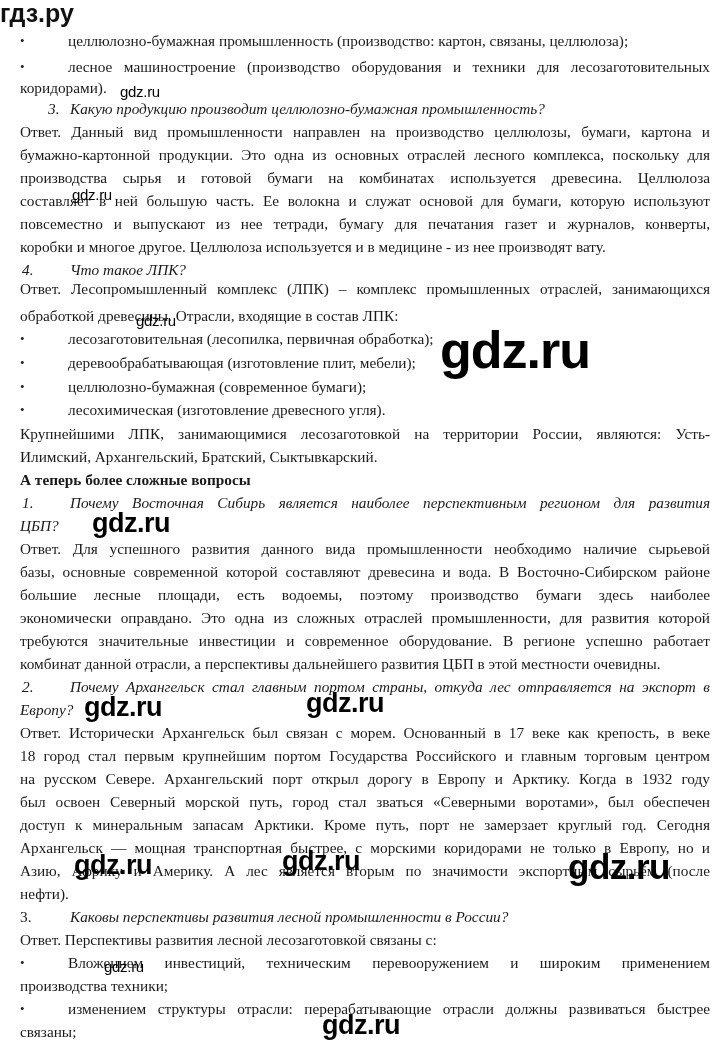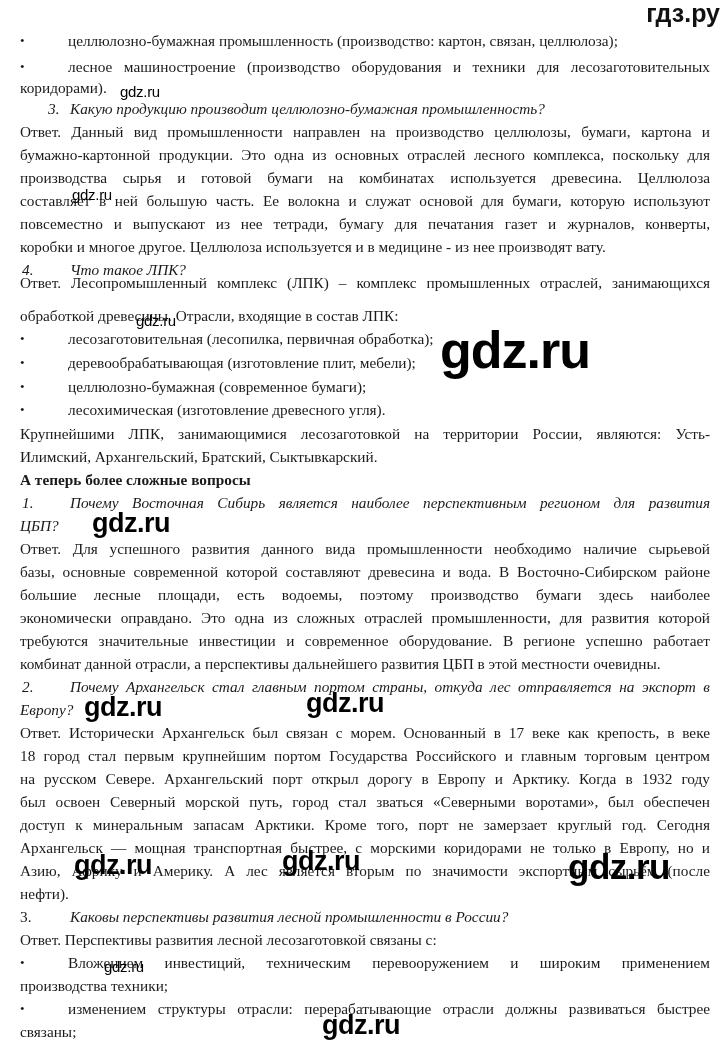--- a/index.html
+++ b/index.html
@@ -3,21 +3,21 @@
   <meta charset="utf-8">
   <style>
     html, body { margin: 0; padding: 0; background: #ffffff; }
     body {
       width: 720px; height: 1042px; position: relative; overflow: hidden;
       font-family: "Liberation Serif", "DejaVu Serif", serif;
       color: #1a1a1a;
     }
     .header {
       position: absolute; top: 0; left: 0; width: 720px; height: 30px;
-      text-align: right;
+      text-align: left;
       font-family: "Liberation Sans", "DejaVu Sans", sans-serif;
       font-weight: bold; font-size: 25px; line-height: 26px; color: #111;
     }
     .line {
       position: absolute; left: 20px; width: 690px;
       font-size: 15.3px; line-height: 22px; white-space: nowrap;
     }
     .just { text-align: justify; text-align-last: justify; white-space: normal; }
     .bullet { position: absolute; left: 20px; font-size: 13px; }
     .btext { left: 68px; width: 642px; }
@@ -32,37 +32,37 @@
     .wm-md { font-size: 27px; }
     .wm-lg { font-size: 52px; letter-spacing: -1px; }
     .wm-ml { font-size: 35px; }
   </style>
 </head>
 <body>
 
 <div class="header">гдз.ру</div>
 
 <span class="bullet" style="top:33px">•</span>
-<div class="line btext" style="top:30px">целлюлозно-бумажная промышленность (производство: картон, связан, целлюлоза);</div>
+<div class="line btext" style="top:30px">целлюлозно-бумажная промышленность (производство: картон, связаны, целлюлоза);</div>
 <span class="bullet" style="top:59px">•</span>
 <div class="line btext just" style="top:56px">лесное машиностроение (производство оборудования и техники для лесозаготовительных</div>
 <div class="line" style="top:77px">коридорами).</div>
 
 <div class="line ital" style="top:98px; left:48px">3.</div>
 <div class="line ital" style="top:98px; left:70px">Какую продукцию производит целлюлозно-бумажная промышленность?</div>
 <div class="line just" style="top:121px">Ответ. Данный вид промышленности направлен на производство целлюлозы, бумаги, картона и</div>
 <div class="line just" style="top:144px">бумажно-картонной продукции. Это одна из основных отраслей лесного комплекса, поскольку для</div>
 <div class="line just" style="top:167px">производства сырья и готовой бумаги на комбинатах используется древесина. Целлюлоза</div>
 <div class="line just" style="top:190px">составляет в ней большую часть. Ее волокна и служат основой для бумаги, которую используют</div>
 <div class="line just" style="top:213px">повсеместно и выпускают из нее тетради, бумагу для печатания газет и журналов, конверты,</div>
 <div class="line" style="top:236px">коробки и многое другое. Целлюлоза используется и в медицине - из нее производят вату.</div>
 
 <div class="line ital" style="top:259px; left:22px">4.</div>
 <div class="line ital" style="top:259px; left:70px">Что такое ЛПК?</div>
-<div class="line just" style="top:272px">Ответ. Лесопромышленный комплекс (ЛПК) – комплекс промышленных отраслей, занимающихся</div>
+<div class="line just" style="top:278px">Ответ. Лесопромышленный комплекс (ЛПК) – комплекс промышленных отраслей, занимающихся</div>
 <div class="line" style="top:305px">обработкой древесины. Отрасли, входящие в состав ЛПК:</div>
 <span class="bullet" style="top:331px">•</span>
 <div class="line btext" style="top:328px">лесозаготовительная (лесопилка, первичная обработка);</div>
 <span class="bullet" style="top:355px">•</span>
 <div class="line btext" style="top:352px">деревообрабатывающая (изготовление плит, мебели);</div>
 <span class="bullet" style="top:379px">•</span>
 <div class="line btext" style="top:376px">целлюлозно-бумажная (современное бумаги);</div>
 <span class="bullet" style="top:402px">•</span>
 <div class="line btext" style="top:399px">лесохимическая (изготовление древесного угля).</div>
 <div class="line just" style="top:423px">Крупнейшими ЛПК, занимающимися лесозаготовкой на территории России, являются: Усть-</div>
@@ -80,21 +80,21 @@
 <div class="line just" style="top:630px">требуются значительные инвестиции и современное оборудование. В регионе успешно работает</div>
 <div class="line" style="top:653px">комбинат данной отрасли, а перспективы дальнейшего развития ЦБП в этой местности очевидны.</div>
 
 <div class="line ital" style="top:676px; left:22px">2.</div>
 <div class="line ital just" style="top:676px; left:70px; width:640px">Почему Архангельск стал главным портом страны, откуда лес отправляется на экспорт в</div>
 <div class="line ital" style="top:699px">Европу?</div>
 <div class="line just" style="top:722px">Ответ. Исторически Архангельск был связан с морем. Основанный в 17 веке как крепость, в веке</div>
 <div class="line just" style="top:745px">18 город стал первым крупнейшим портом Государства Российского и главным торговым центром</div>
 <div class="line just" style="top:768px">на русском Севере. Архангельский порт открыл дорогу в Европу и Арктику. Когда в 1932 году</div>
 <div class="line just" style="top:791px">был освоен Северный морской путь, город стал зваться «Северными воротами», был обеспечен</div>
-<div class="line just" style="top:814px">доступ к минеральным запасам Арктики. Кроме того, порт не замерзает круглый год. Сегодня</div>
+<div class="line just" style="top:814px">доступ к минеральным запасам Арктики. Кроме путь, порт не замерзает круглый год. Сегодня</div>
 <div class="line just" style="top:837px">Архангельск — мощная транспортная быстрее, с морскими коридорами не только в Европу, но и</div>
 <div class="line just" style="top:860px">Азию, Африку и Америку. А лес является вторым по значимости экспортным сырьём (после</div>
 <div class="line" style="top:883px">нефти).</div>
 
 <div class="line" style="top:906px; left:20px">3.</div>
 <div class="line ital" style="top:906px; left:70px">Каковы перспективы развития лесной промышленности в России?</div>
 <div class="line" style="top:929px">Ответ. Перспективы развития лесной лесозаготовкой связаны с:</div>
 <span class="bullet" style="top:955px">•</span>
 <div class="line btext just" style="top:952px">Вложением инвестиций, техническим перевооружением и широким применением</div>
 <div class="line" style="top:975px">производства техники;</div>

